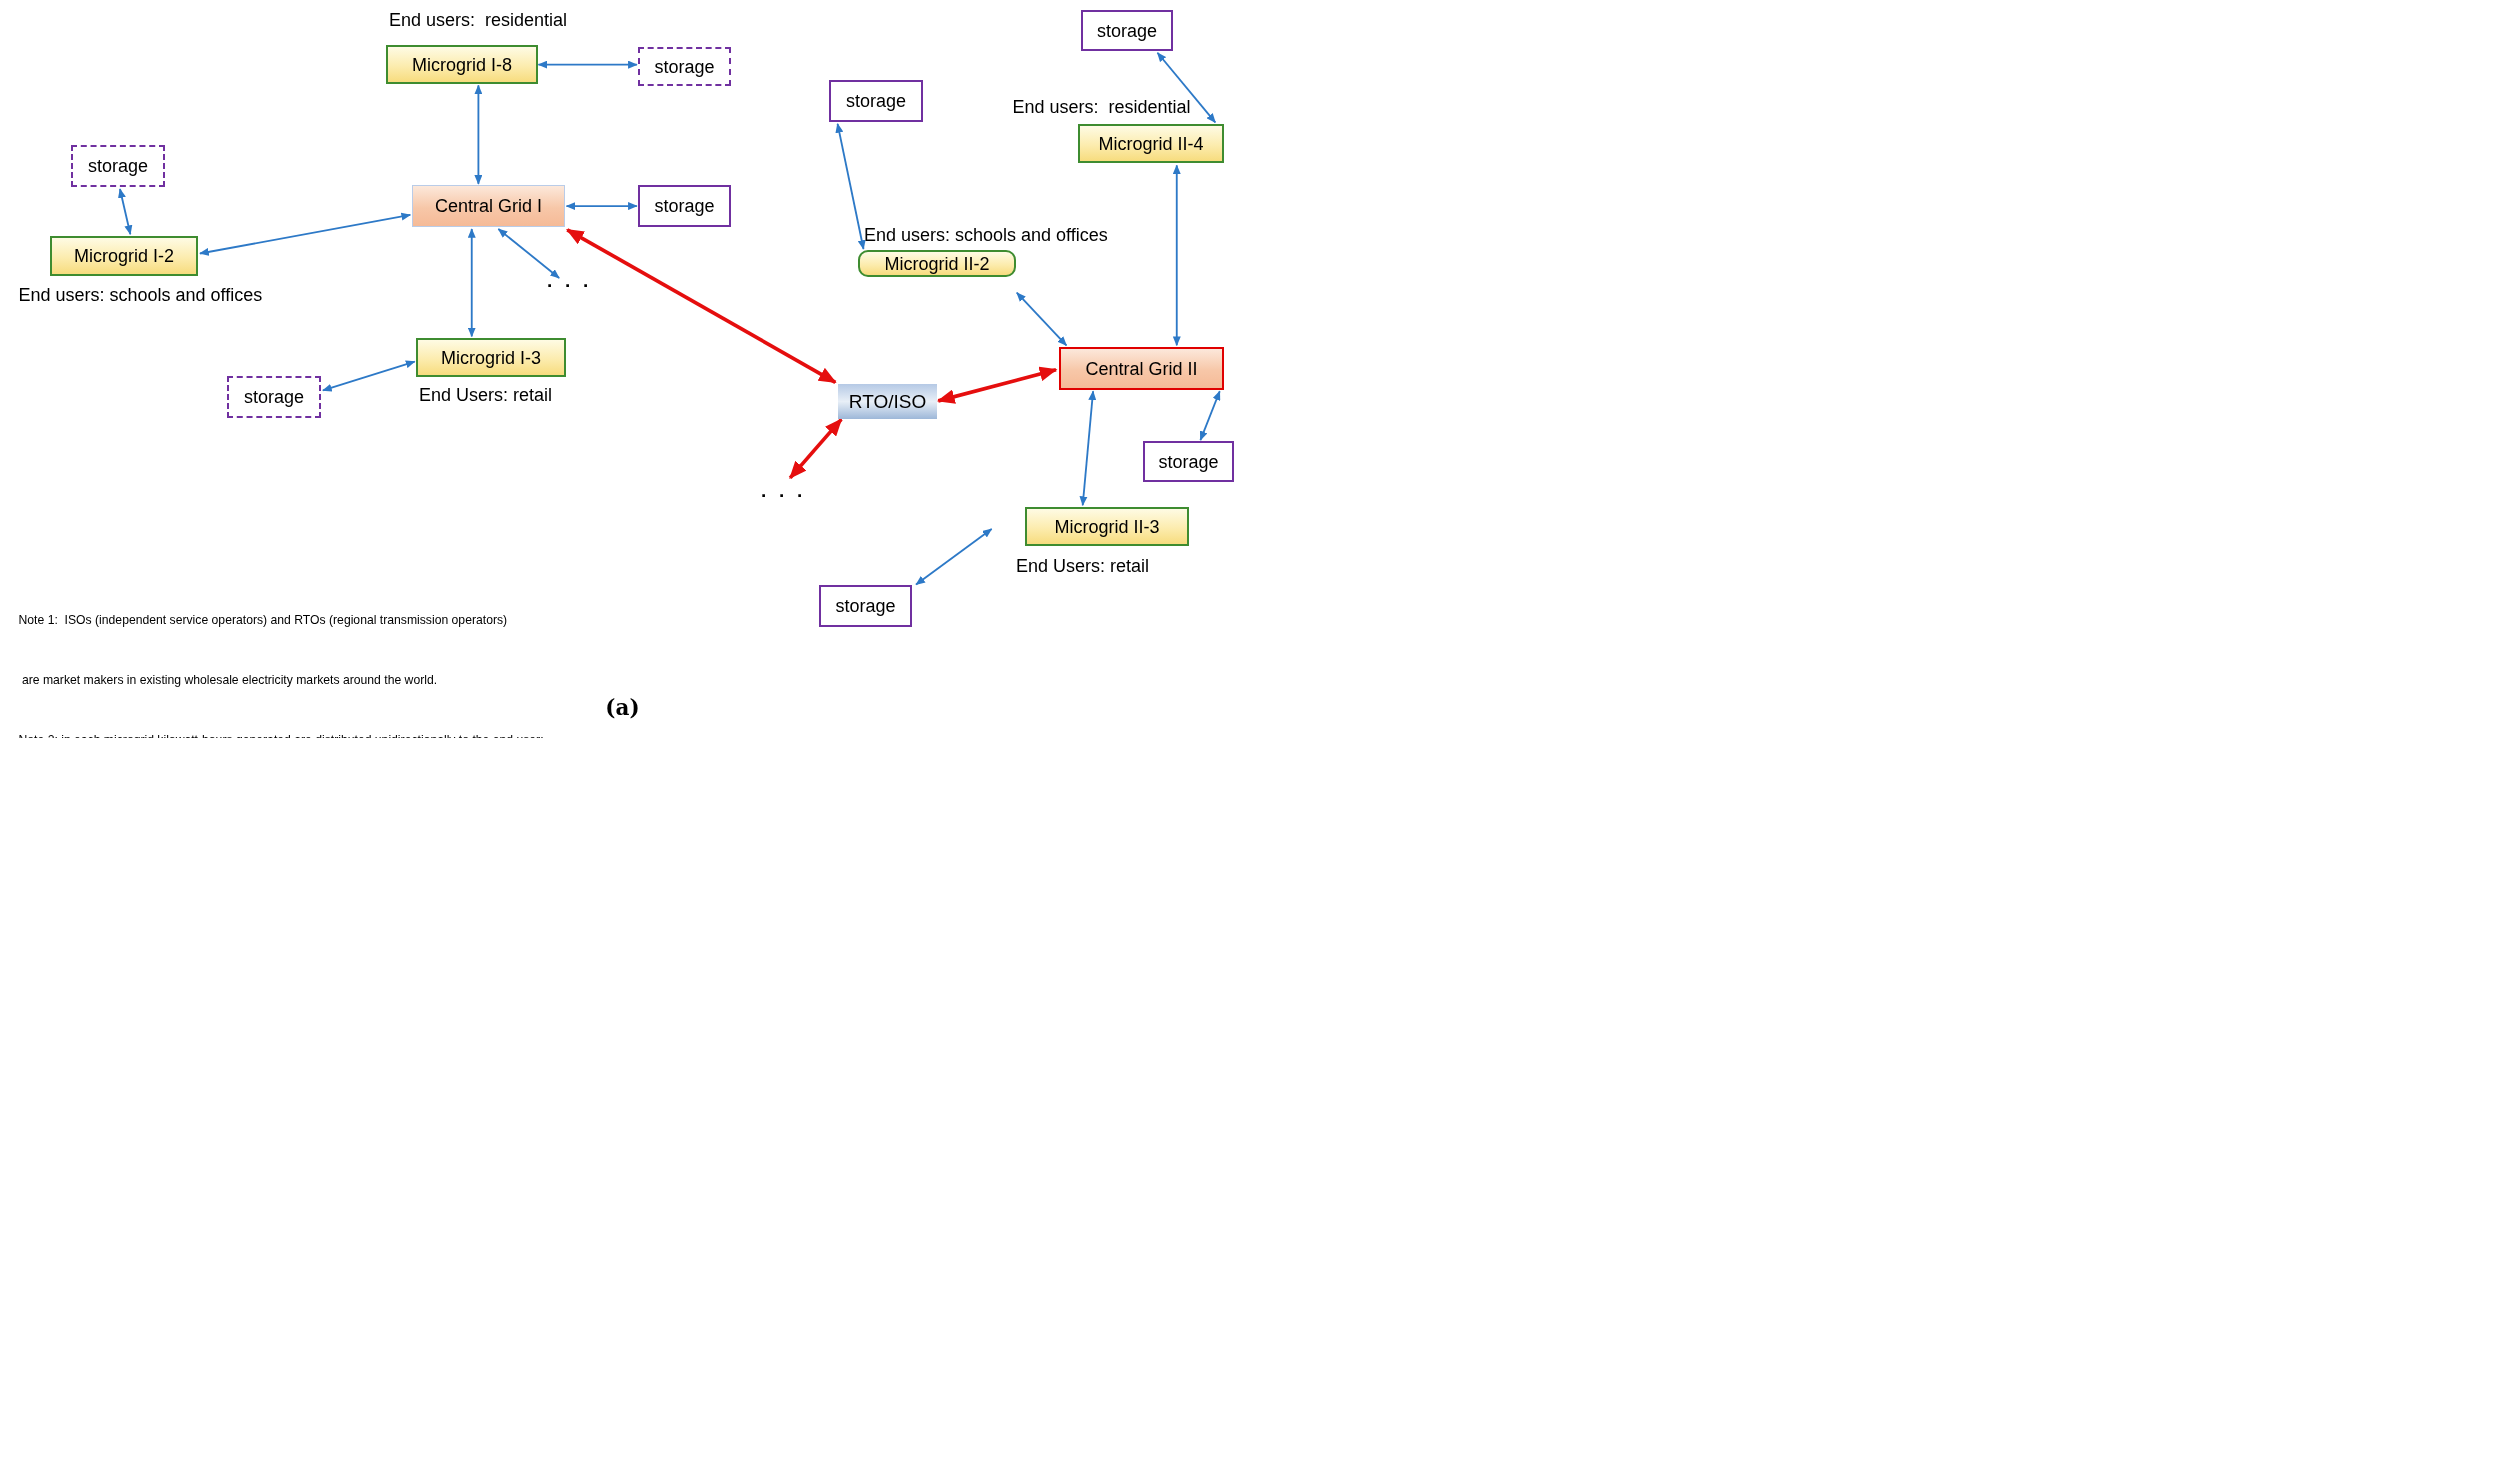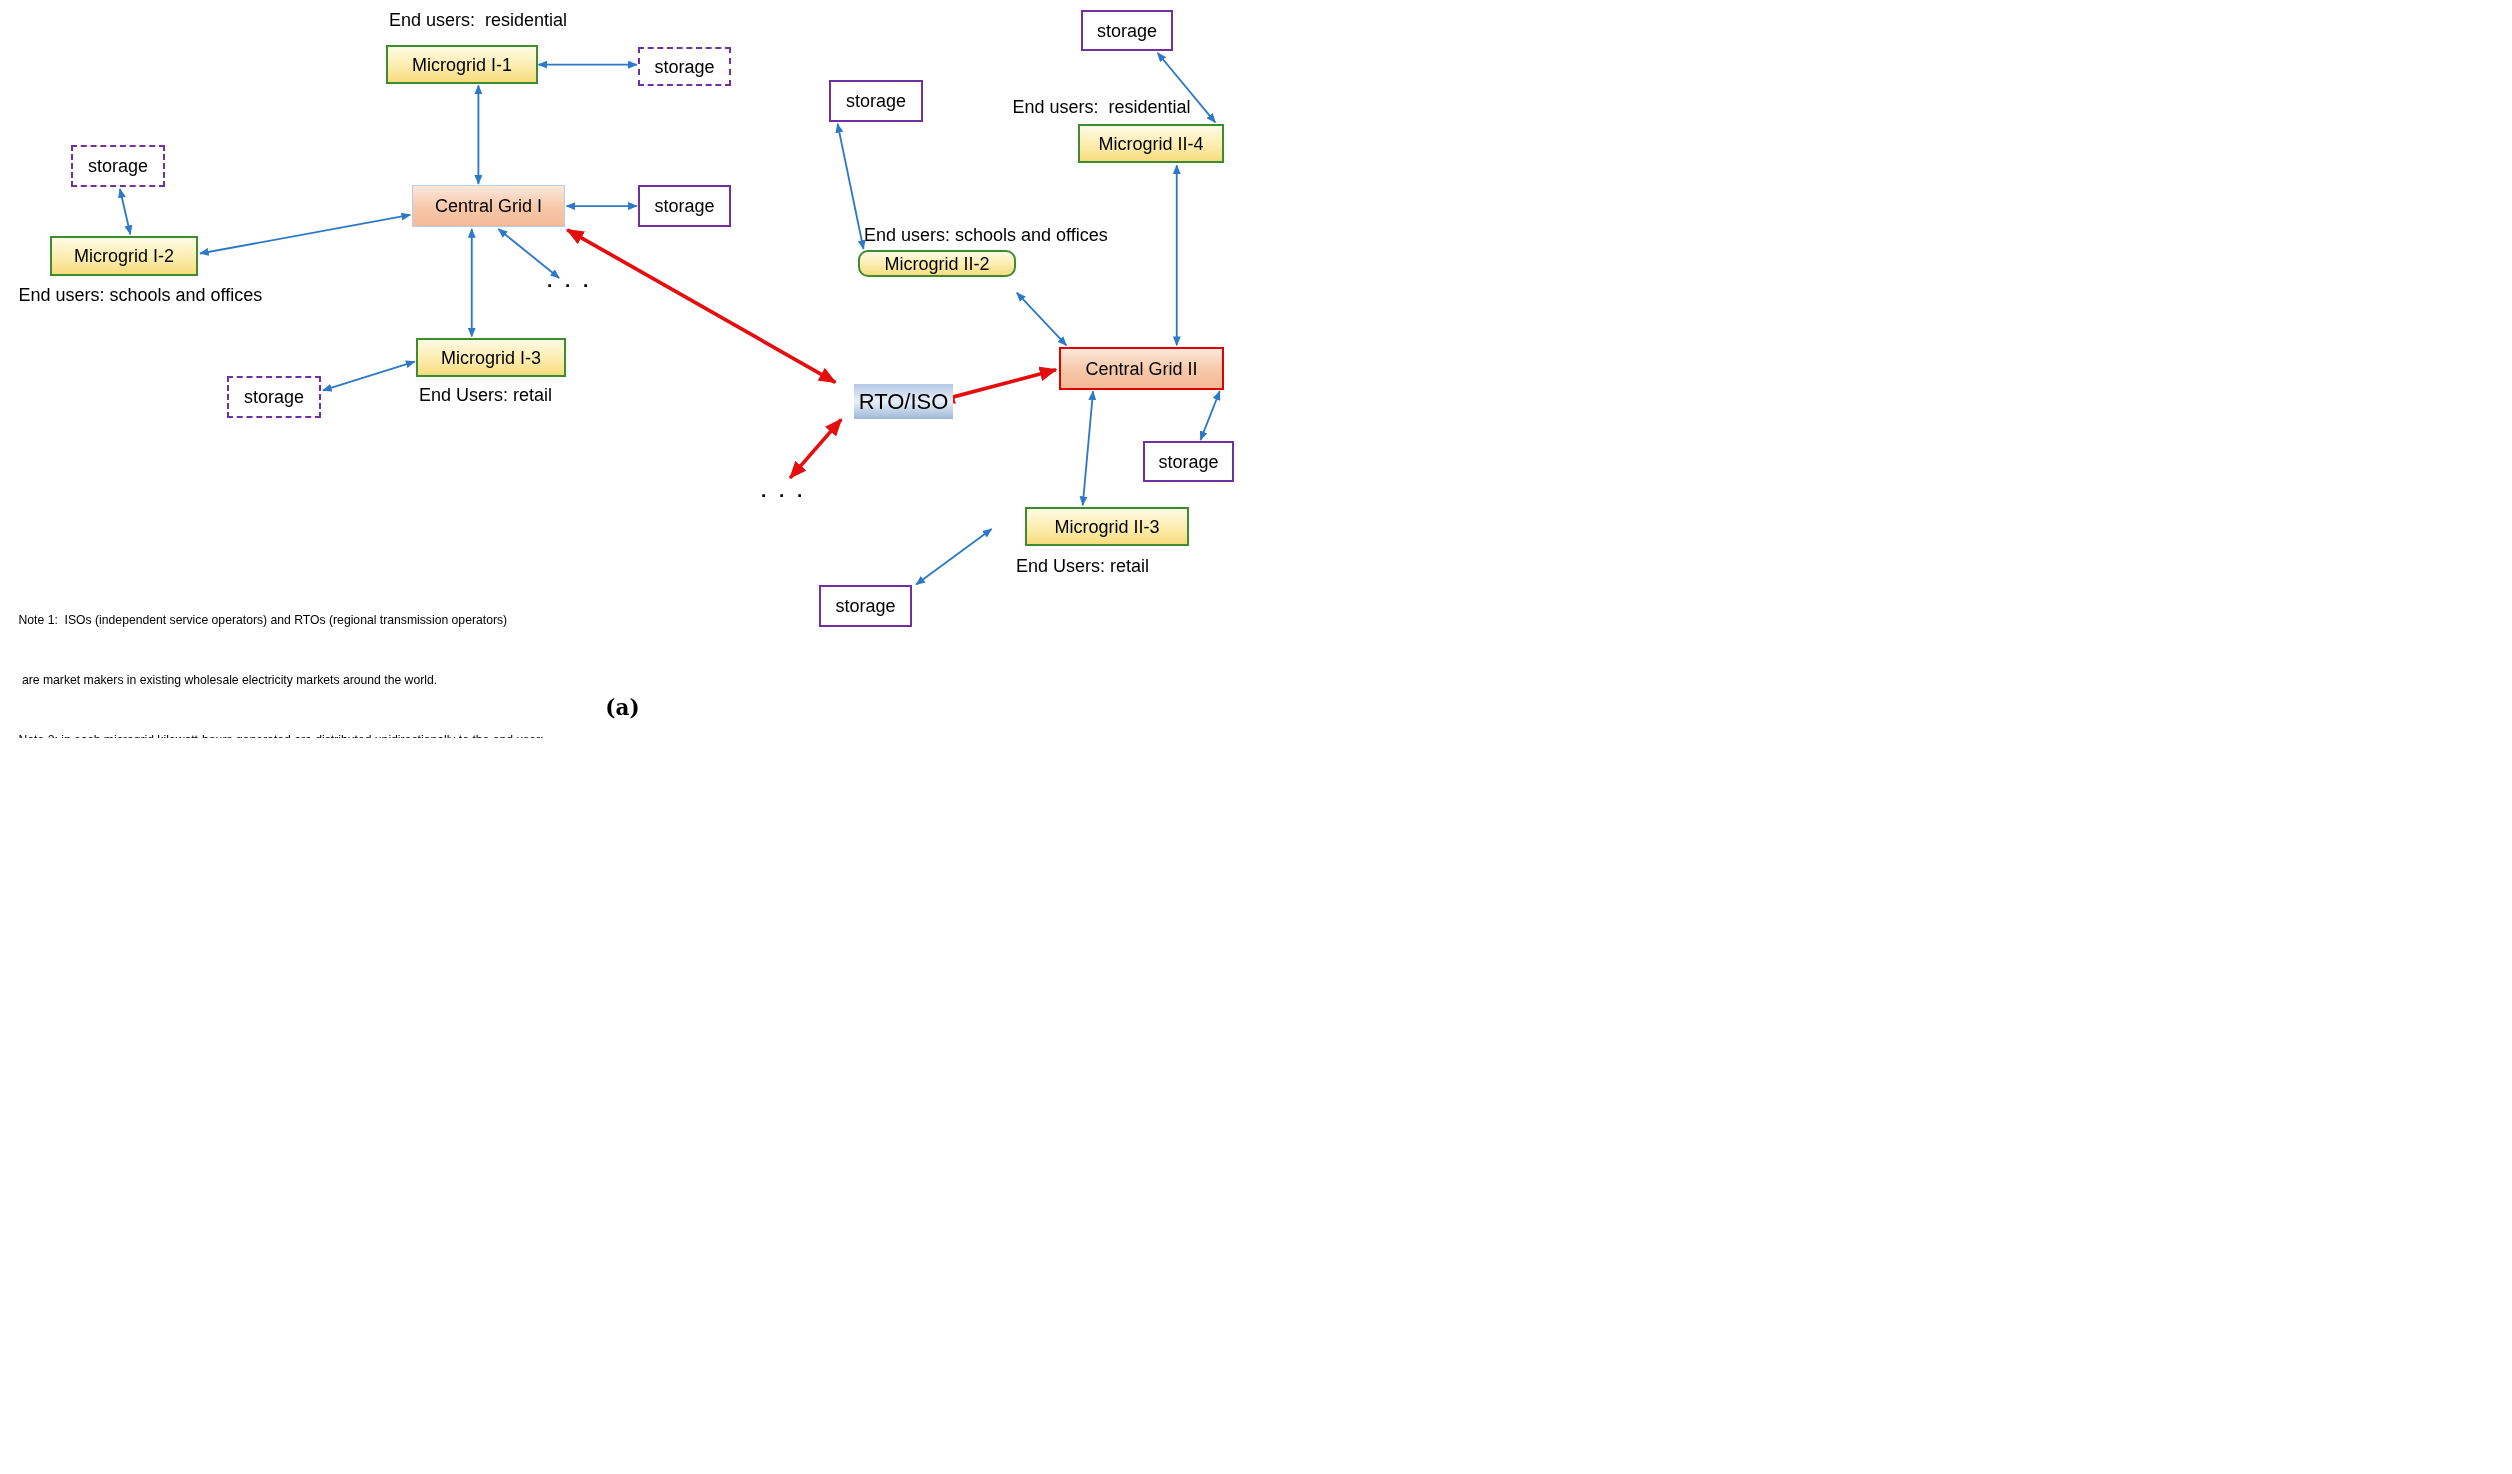--- a/index.html
+++ b/index.html
@@ -9,21 +9,21 @@
   .box{position:absolute;display:flex;align-items:center;justify-content:center;
        box-sizing:border-box;font-size:18px;line-height:1;background:#fff;}
   .mg{background:linear-gradient(180deg,#fefbe4 0%,#fcecae 55%,#f7dc7e 100%);
       border:2.2px solid #3e8c30;}
   .cg{background:linear-gradient(180deg,#fce8db 0%,#f7c7a8 55%,#f5ba97 100%);}
   .cg1{border:1.5px solid #b9cce8;}
   .cg2{border:2.2px solid #e00000;}
   .storage{background:#fff;border:2.2px solid #7030a0;}
   .dashed{border-style:dashed;}
   .rto{background:linear-gradient(180deg,#b5c9e5 0%,#e8eff7 50%,#9db7d8 100%);
-       border:none;font-size:22px;margin-left:16px;}
+       border:none;font-size:19px;}
   .lbl{position:absolute;font-size:18px;white-space:pre;}
   .center{text-align:center;}
   .dots{position:absolute;font-size:19px;font-weight:bold;letter-spacing:3.7px;white-space:pre;}
   .notes{position:absolute;font-size:12.2px;line-height:20px;white-space:pre-wrap;}
   .caption{position:absolute;font-family:"DejaVu Serif",serif;font-weight:bold;
            font-size:21.5px;text-align:center;}
 </style>
 </head>
 <body>
 
@@ -58,21 +58,21 @@
     <g stroke="#e50e0e" stroke-width="5">
       <line x1="766" y1="310" x2="1128" y2="516" marker-start="url(#ar)" marker-end="url(#ar)"></line>
       <line x1="1267" y1="541" x2="1426" y2="499" marker-start="url(#ar)" marker-end="url(#ar)"></line>
       <line x1="1136" y1="566" x2="1067" y2="645" marker-start="url(#ar)" marker-end="url(#ar)"></line>
     </g>
   </svg>
 
   <div class="lbl center" style="left:356px;top:10.4px;width:244px;">End users:  residential</div>
 
   <div class="box mg" style="left:386px;top:45px;width:152px;height:39px;">
-    <span>Microgrid I-1</span>
+    <span>Microgrid I-8</span>
   </div>
 
   <div class="box storage dashed" style="left:638px;top:47px;width:93px;height:39px;">
     <span>storage</span>
   </div>
 
   <div class="box cg cg1" style="left:412px;top:185px;width:153px;height:42px;">
     <span>Central Grid I</span>
   </div>
 

